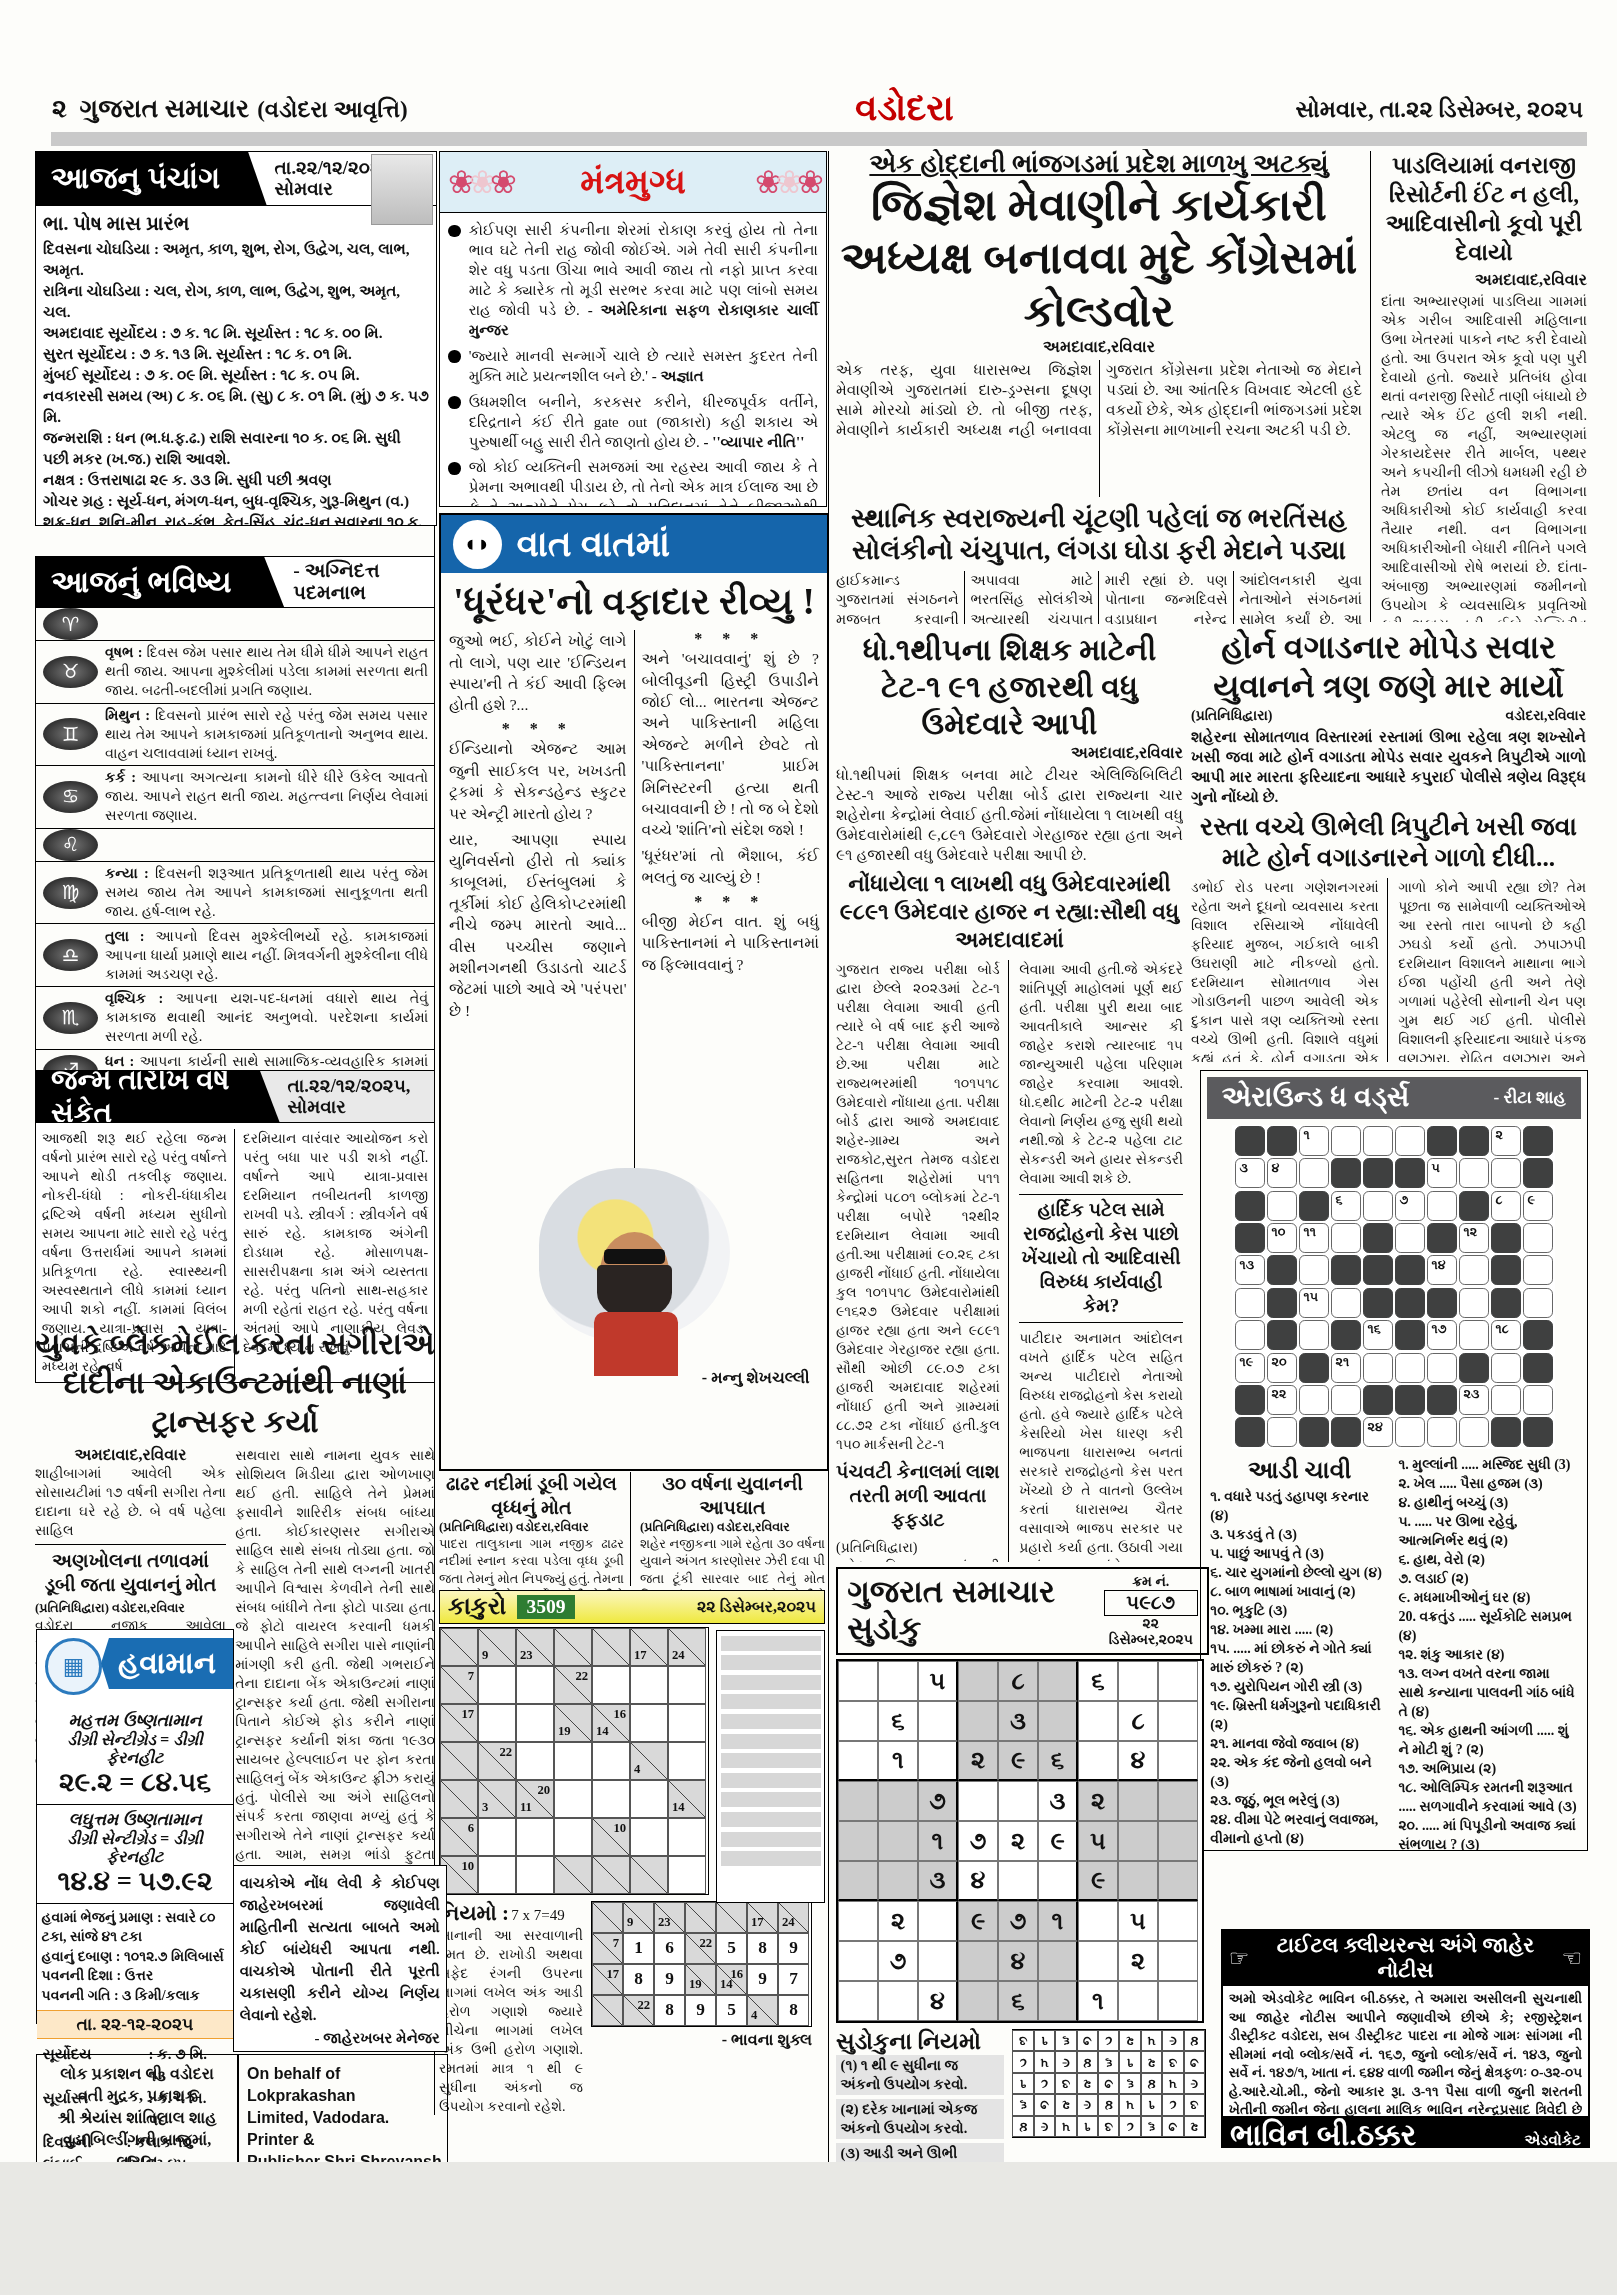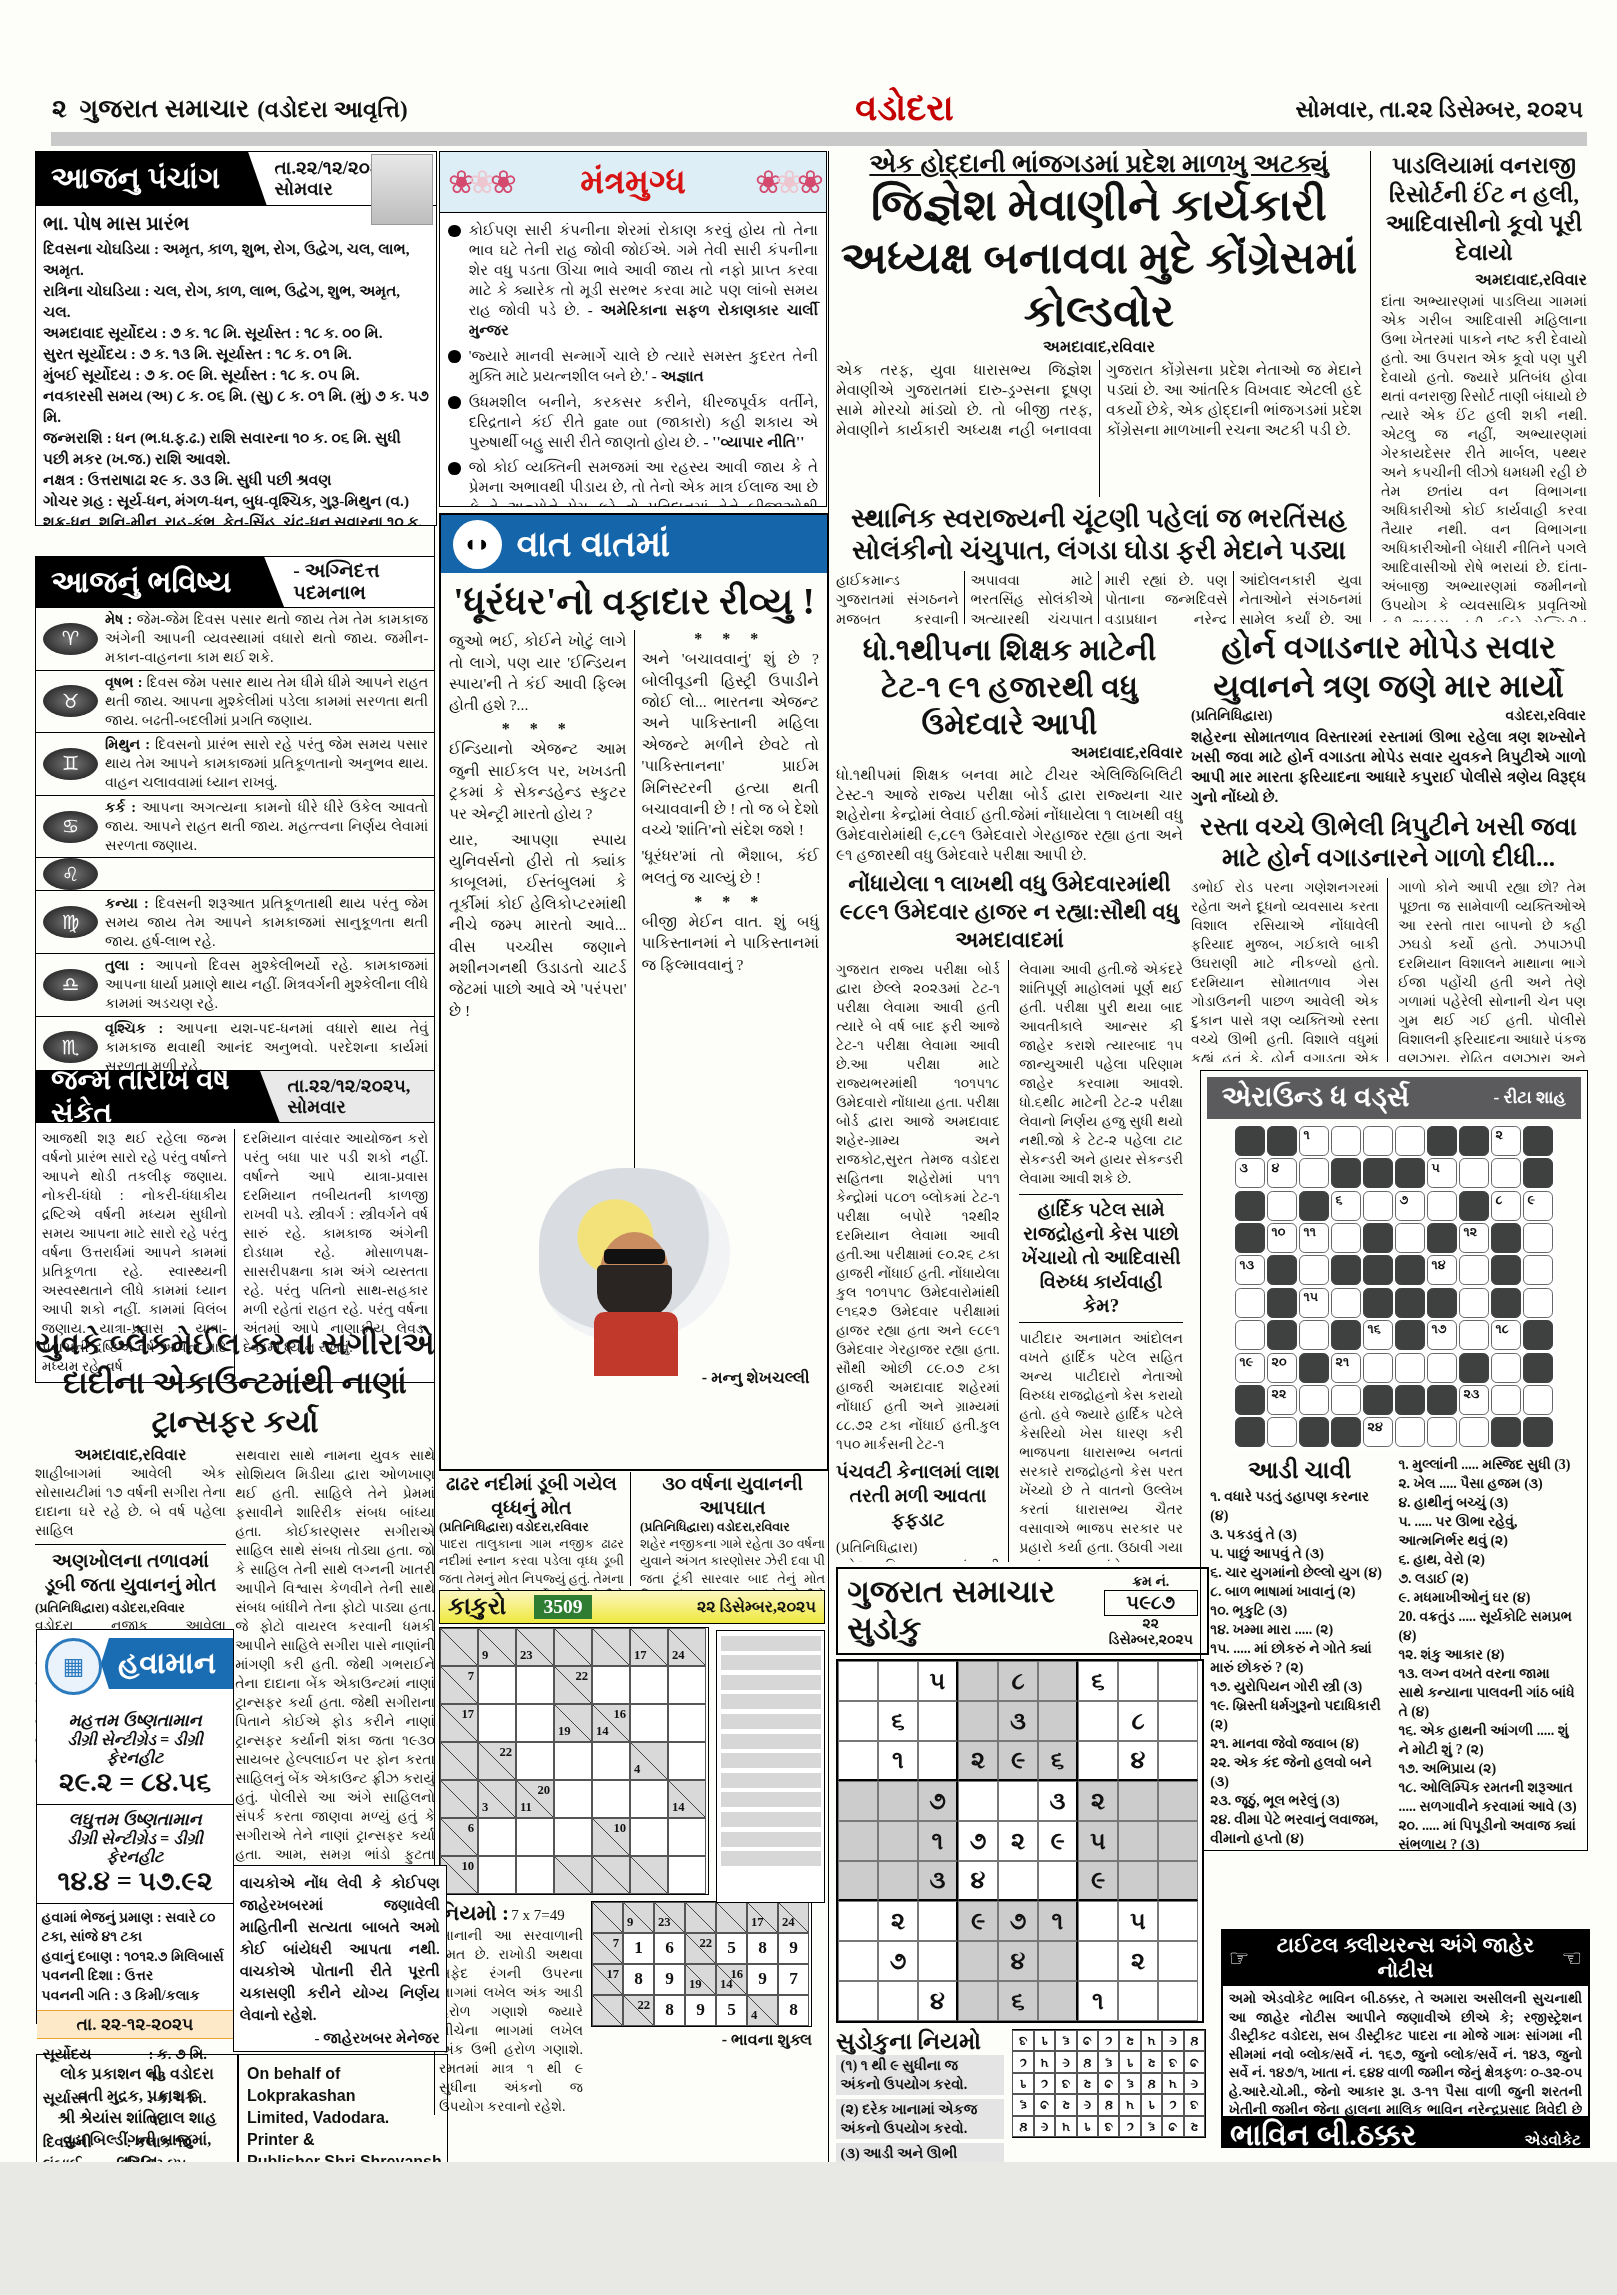--- a/index.html
+++ b/index.html
@@ -102,21 +102,21 @@
   .sud-brand{font-size:31px;font-weight:bold;font-family:"Liberation Sans",sans-serif;}
   .sud-title{font-size:32px;font-weight:bold;}
   .sud-serial{border:1.7px solid #000;font-size:19.6px;font-weight:bold;padding:1.2px 7px;}
   .sud-cell{font-size:24px;font-weight:bold;border:0.6px solid #777;}
   .sud-sh{background:#ccc;}
   .sud-rules-t{font-size:23px;font-weight:bold;}
   .sud-rule{font-size:14.4px;line-height:19px;font-weight:bold;background:#e4e4e4;padding:1.2px 4.6px;margin-bottom:3.5px;}
   .mini .cell{font-size:12.7px;font-weight:bold;}
 
   
-  .kk-head{background:linear-gradient(#fbf6c0,#efe93e);border:1.7px solid #000;display:flex;align-items:center;gap:28px;padding:2.3px 8px;}
+  .kk-head{background:linear-gradient(#fbf6c0,#efe93e);border:1.7px solid #000;display:flex;align-items:center;gap:11px;padding:2.3px 8px;}
   .kk-title{font-size:24px;font-weight:bold;}
   .kk-num{background:#2e7d32;color:#fff;font-size:19.6px;font-weight:bold;padding:1.2px 9.2px;}
   .kk-date{font-size:16px;font-weight:bold;margin-left:auto;}
   .kk-clue{background:#d9d9d9;
      background-image:linear-gradient(to top right,transparent 49%,#444 49%,#444 51%,transparent 51%);}
   .kk-x{background:#d9d9d9;background-image:linear-gradient(to top right,transparent 49%,#444 49%,#444 51%,transparent 51%);}
   .kk-a{position:absolute;right:2.9px;top:1.7px;font-size:12.7px;font-weight:bold;}
   .kk-d{position:absolute;left:2.9px;bottom:1.7px;font-size:12.7px;font-weight:bold;}
   .kk-v{font-size:17.3px;font-weight:bold;}
   .kk-rules-t{font-size:21px;font-weight:bold;}
@@ -497,21 +497,20 @@
   <div class="abs" style="left:35px;top:556px;width:400px;">
     <div style="display:flex;height:50px;border:1.7px solid #000;background:#fff;align-items:stretch;">
       <div class="blackhdr" style="width:254px;font-size:30px;">આજનું ભવિષ્ય</div>
       <div style="display:flex;align-items:center;font-size:19.6px;font-weight:bold;padding-left:9.2px;">- અગ્નિદત્ત પદમનાભ</div>
     </div>
     <div style="border:1.7px solid #000;border-top:none;">
         <div class="zrow">
           <div class="zicon">
             <div class="zoval">♈</div>
           </div>
-          <div class="ztext"><span class="zname">મેષ : </span>જેમ-જેમ દિવસ પસાર થતો જાય તેમ તેમ કામકાજ અંગેની આપની વ્યવસ્થામાં વધારો થતો જાય. જમીન-મકાન-વાહનના કામ થઈ શકે.</div>
         </div>
         <div class="zrow">
           <div class="zicon">
             <div class="zoval">♉</div>
           </div>
           <div class="ztext"><span class="zname">વૃષભ : </span>દિવસ જેમ પસાર થાય તેમ ધીમે ધીમે આપને રાહત થતી જાય. આપના મુશ્કેલીમાં પડેલા કામમાં સરળતા થતી જાય. બઢતી-બદલીમાં પ્રગતિ જણાય.</div>
         </div>
         <div class="zrow">
           <div class="zicon">
             <div class="zoval">♊</div>

